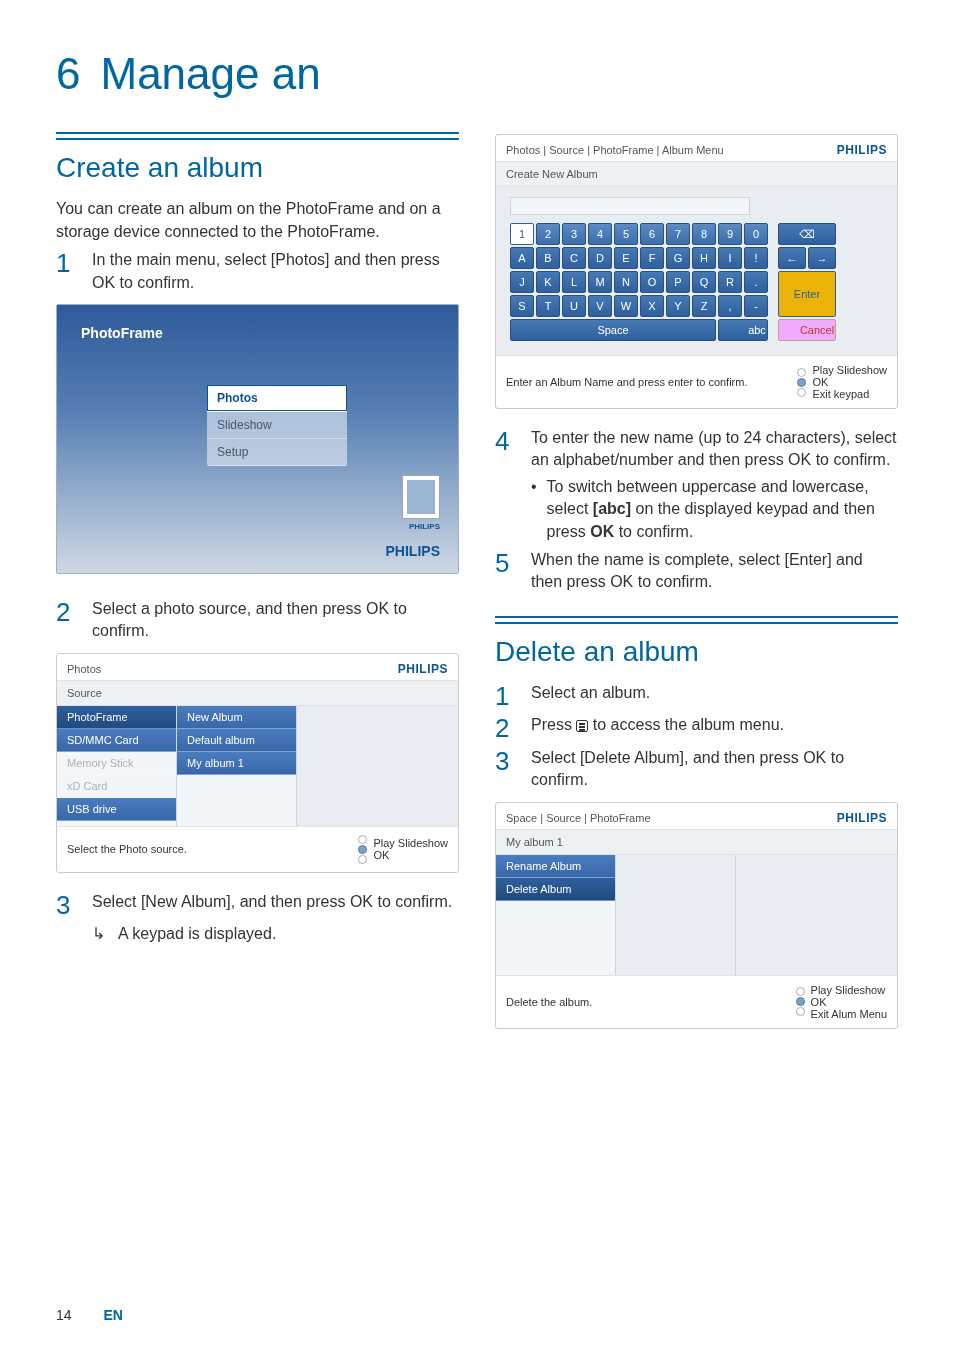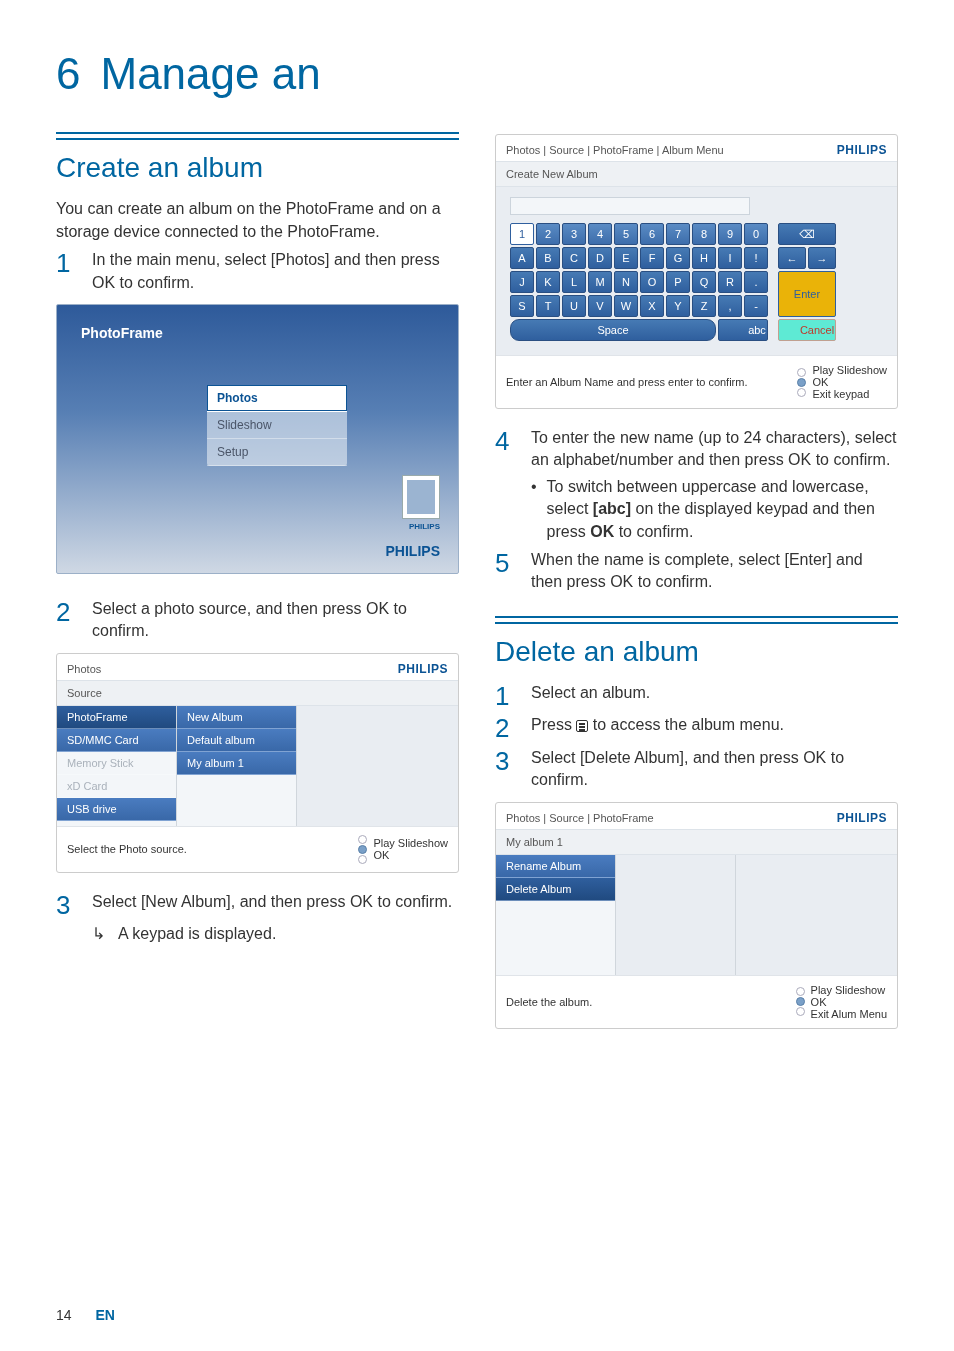--- a/index.html
+++ b/index.html
@@ -267,31 +267,31 @@
     display:flex;
     flex-direction:column;
     gap:2px;
     width:58px;
   }
   .kside .kkey { height:22px; font-size:11px; }
   .kside .krow2 { display:flex; gap:2px; }
   .kside .krow2 .kkey { flex:1; }
   .kside .kkey.big { height:46px; background:#eab308; color:#2f5f9e; border-color:#2f5f9e;}
   .kbottom { display:flex; gap:2px; margin-top:2px; }
-  .kbottom .space { flex:1; height:22px;border-radius:9px; }
+  .kbottom .space { flex:1; height:22px; }
   .kbottom .abc { width:50px; height:22px;padding-left:28px; }
 
   .footer-page {
     position:absolute;
     bottom:28px;
     left:56px;
     font-size:14px;
     color:#333;
   }
-  .footer-page .lang { color:#0066a1; font-weight:600; margin-left:20px; }
+  .footer-page .lang { color:#0066a1; font-weight:600; margin-left:28px; }
 
   .menu-icon {
     display:inline-block;
     width:12px; height:12px;
     border:1.5px solid #333;
     border-radius:2px;
     position:relative;
     vertical-align:-2px;
   }
   .menu-icon::before {
@@ -453,21 +453,21 @@
               <div class="kkey abc">abc</div>
             </div>
           </div>
           <div class="kside">
             <div class="kkey">⌫</div>
             <div class="krow2">
               <div class="kkey">←</div>
               <div class="kkey">→</div>
             </div>
             <div class="kkey big">Enter</div>
-            <div class="kkey" style="background:#5eead4;color:#c0392b;border-color:#c0a090;padding-left:20px;">Cancel</div>
+            <div class="kkey" style="background:#f0abfc;color:#c0392b;border-color:#c0a090;padding-left:20px;">Cancel</div>
           </div>
         </div>
       </div>
       <div class="footer">
         <span>Enter an Album Name and press enter to confirm.</span>
         <div class="nav-cluster">
           <div class="nav-dots">
             <div class="d"></div>
               <div class="d mid"></div>
               <div class="d"></div>
@@ -515,21 +515,21 @@
     </div>
     <div class="step">
       <div class="sn">3</div>
       <div class="st">
         <span>Select </span><b>[Delete Album]</b><span>, and then press </span><b>OK</b><span> to confirm.</span>
       </div>
     </div>
 
     <div class="shot">
       <div class="titlebar">
-        <span class="breadcrumb">Photos | Source | PhotoFrame</span>
+        <span class="breadcrumb">Space | Source | PhotoFrame</span>
         <span class="philips">PHILIPS</span>
       </div>
       <div class="subbar">My album 1</div>
       <div class="content-area">
         <div class="pane" style="width:120px">
           <div class="row-item hi">Rename Album</div>
           <div class="row-item sel">Delete Album</div>
         </div>
         <div class="pane" style="width:120px;background:#e9edf2"></div>
         <div class="pane"></div>

